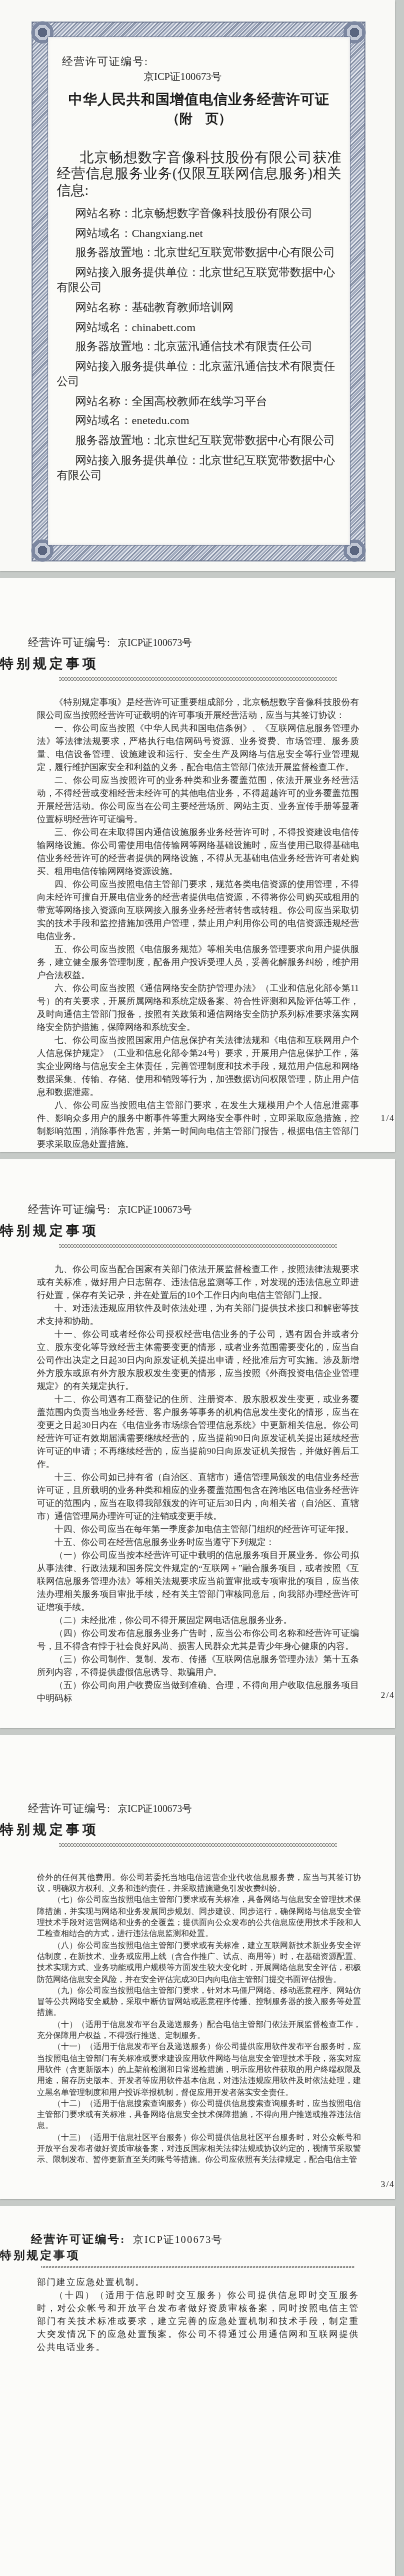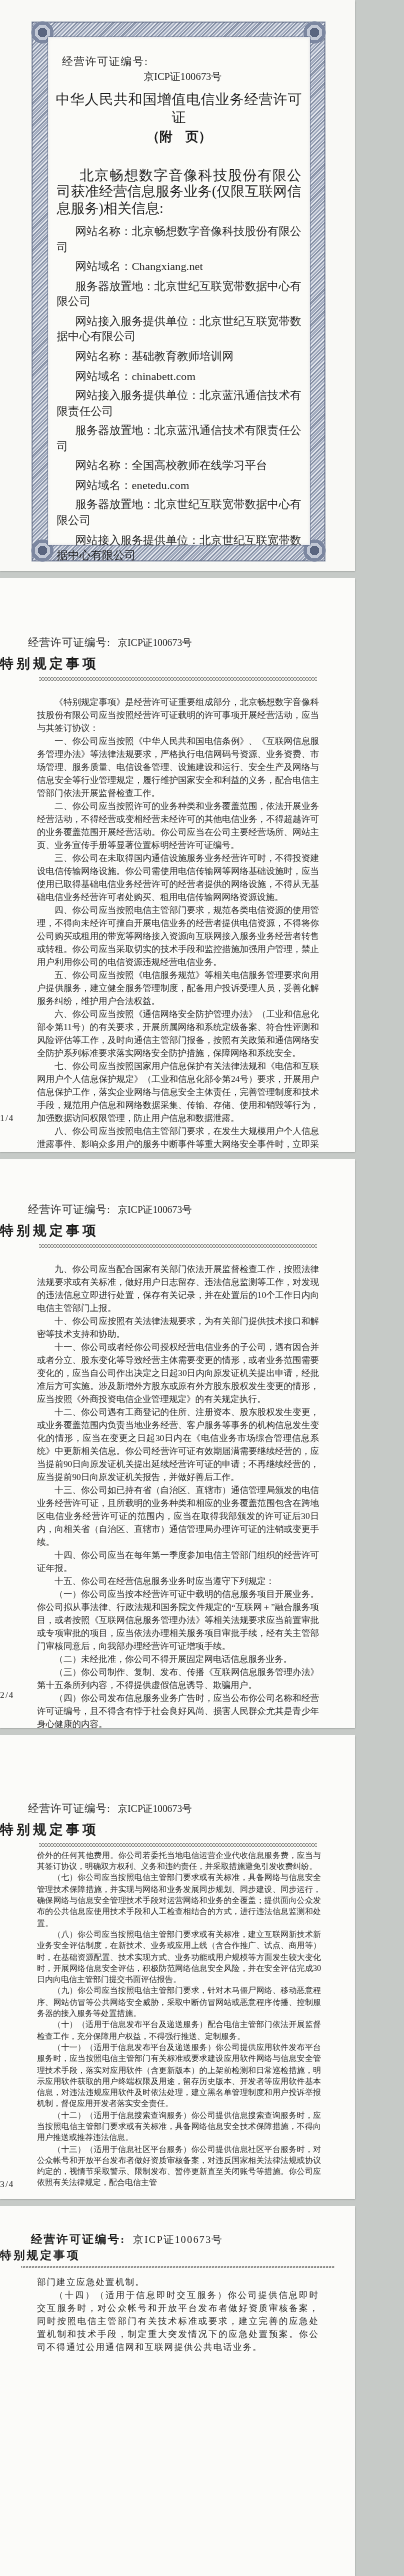--- a/index.html
+++ b/index.html
@@ -3,21 +3,21 @@
 <meta charset="utf-8">
 <style>
   html,body { margin:0; padding:0; }
   body {
     width:405px; background:#c6cac7;
     font-family:"Liberation Serif","DejaVu Serif",serif;
     color:#1c1c1c;
   }
   .canvas { position:relative; width:405px; height:2873px; background:#c6cac7; }
   .page {
-    position:absolute; left:0; width:355px; background:#fbfbf9;
+    position:absolute; left:0; width:395px; background:#fbfbf9;
     overflow:hidden; box-shadow:0 0.5px 1.5px rgba(0,0,0,.3);
   }
   #p1 { top:0; height:571px; background:#f9f9f6; }
   #p2 { top:578px; height:574px; }
   #p3 { top:1159px; height:569px; }
   #p4 { top:1735px; height:464px; }
   #p5 { top:2206px; height:668px; }
 
   
   .frame {
@@ -32,21 +32,21 @@
   }
   .corner.tl{top:-3.1px;left:-3.1px;} .corner.tr{top:-3.1px;right:-3.1px;}
   .corner.bl{bottom:-3.1px;left:-3.1px;} .corner.br{bottom:-3.1px;right:-3.1px;}
   .frame-inner {
     position:absolute; top:15.5px; left:15.5px; right:15.5px; bottom:15.5px;
     background:#fbfbf8; box-shadow:0 0 0 0.5px #6b7690, inset 0 0 3.1px rgba(90,100,130,.22);
     padding:13.4px 6.2px 5.2px 7.2px; box-sizing:border-box;
   }
   .cert-no-label { font-size:10.8px; letter-spacing:1px; margin:4.1px 0 0 7.2px; }
   .cert-no-value { font-size:10.3px; margin:1.5px 0 0 89px; }
-  .cert-title { text-align:center; font-size:14px; font-weight:normal; letter-spacing:0.5px; margin-top:7.2px; }
+  .cert-title { text-align:center; font-size:14px; font-weight:bold; letter-spacing:0.5px; margin-top:7.2px; }
   .cert-sub   { text-align:center; font-size:13px; font-weight:bold; margin-top:1px; }
   .cert-intro { font-size:14px; line-height:16.5px; text-indent:23px; text-align:justify; margin:21.6px 2.1px 0 2.1px; }
   .cert-fields { margin:6.7px 2.1px 0 2.1px; font-size:11.3px; }
   .cert-fields p { margin:0 0 4.1px 0; line-height:15.5px; text-indent:18.5px; }
 
   
   .prov-head { margin-left:28px; white-space:nowrap; }
   #p2 .prov-head { margin-top:58px; }
   #p3 .prov-head { margin-top:44px; }
   #p4 .prov-head { margin-top:67px; }
@@ -58,25 +58,25 @@
   .prov-title { text-align:left; font-size:13.4px; font-weight:bold; letter-spacing:3.1px; margin-top:5.2px; }
   #p5 .prov-title { font-size:11.3px; letter-spacing:2.1px; margin-top:1px; }
   .wavy {
     width:278px; height:3.6px; margin:4.1px auto 0;
     background:
       repeating-linear-gradient(120deg,#8f8f8d 0 1px, rgba(0,0,0,0) 1px 2.6px),
       repeating-linear-gradient(60deg,#a3a3a0 0 1px, #e9e9e5 1px 2.6px);
   }
   #p5 .wavy { width:314px; height:2.6px; margin-top:2.6px; }
   .prov-body { margin:15.5px 36px 0 37px; text-align:justify; font-size:8.8px; line-height:13px; }
-  #p4 .prov-body { font-size:8px; line-height:11.3px; margin-top:3px; margin-right:34px; }
+  #p4 .prov-body { font-size:8px; line-height:11.3px; margin-top:25px; margin-right:34px; }
   #p5 .prov-body { letter-spacing:1px; margin-top:8px; }
   .prov-body p { margin:0; text-indent:2em; }
   .prov-body p.cont { text-indent:0; }
-  .pgno { position:absolute; left:0; right:0; text-align:left; font-size:8.8px; letter-spacing:1px; }
+  .pgno { position:absolute; left:0; right:0; text-align:right; font-size:8.8px; letter-spacing:1px; }
   #p2 .pgno { bottom:29px; }
   #p3 .pgno { bottom:28px; }
   #p4 .pgno { bottom:10.3px; }
 </style>
 </head>
 <body>
 
 <div class="canvas">
 
   <div class="page" id="p1">
@@ -91,22 +91,22 @@
         <div class="cert-title">中华人民共和国增值电信业务经营许可证</div>
         <div class="cert-sub">（附　页）</div>
         <div class="cert-intro">北京畅想数字音像科技股份有限公司获准经营信息服务业务(仅限互联网信息服务)相关信息:</div>
         <div class="cert-fields">
           <p><span>网站名称：</span><span>北京畅想数字音像科技股份有限公司</span></p>
           <p><span>网站域名：</span><span>Changxiang.net</span></p>
           <p><span>服务器放置地：</span><span>北京世纪互联宽带数据中心有限公司</span></p>
           <p><span>网站接入服务提供单位：</span><span>北京世纪互联宽带数据中心有限公司</span></p>
           <p><span>网站名称：</span><span>基础教育教师培训网</span></p>
           <p><span>网站域名：</span><span>chinabett.com</span></p>
+          <p><span>服务器放置地：</span><span>北京蓝汛通信技术有限责任公司</span></p>
           <p><span>网站接入服务提供单位：</span><span>北京蓝汛通信技术有限责任公司</span></p>
-          <p><span>服务器放置地：</span><span>北京蓝汛通信技术有限责任公司</span></p>
           <p><span>网站名称：</span><span>全国高校教师在线学习平台</span></p>
           <p><span>网站域名：</span><span>enetedu.com</span></p>
           <p><span>服务器放置地：</span><span>北京世纪互联宽带数据中心有限公司</span></p>
           <p><span>网站接入服务提供单位：</span><span>北京世纪互联宽带数据中心有限公司</span></p>
         </div>
       </div>
     </div>
   </div>
 
   <div class="page" id="p2">
@@ -132,30 +132,30 @@
 
   <div class="page" id="p3">
     <div class="prov-head">
       <span class="lic-label">经营许可证编号:</span>
       <span class="lic-no">京ICP证100673号</span>
     </div>
     <div class="prov-title">特别规定事项</div>
     <div class="wavy"></div>
     <div class="prov-body">
       <p>九、你公司应当配合国家有关部门依法开展监督检查工作，按照法律法规要求或有关标准，做好用户日志留存、违法信息监测等工作，对发现的违法信息立即进行处置，保存有关记录，并在处置后的10个工作日内向电信主管部门上报。</p>
-      <p>十、你公司应按照有关法律法规要求，为有关部门提供技术接口和解密等技术支持和协助。</p>
+      <p>十、对违法违规应用软件及时依法处理，为有关部门提供技术接口和解密等技术支持和协助。</p>
       <p>十一、你公司或者经你公司授权经营电信业务的子公司，遇有因合并或者分立、股东变化等导致经营主体需要变更的情形，或者业务范围需要变化的，应当自公司作出决定之日起30日内向原发证机关提出申请，经批准后方可实施。涉及新增外方股东或原有外方股东股权发生变更的情形，应当按照《外商投资电信企业管理规定》的有关规定执行。</p>
       <p>十二、你公司遇有工商登记的住所、注册资本、股东股权发生变更，或业务覆盖范围内负责当地业务经营、客户服务等事务的机构信息发生变化的情形，应当在变更之日起30日内在《电信业务市场综合管理信息系统》中更新相关信息。你公司经营许可证有效期届满需要继续经营的，应当提前90日向原发证机关提出延续经营许可证的申请；不再继续经营的，应当提前90日向原发证机关报告，并做好善后工作。</p>
       <p>十三、你公司如已持有省（自治区、直辖市）通信管理局颁发的电信业务经营许可证，且所载明的业务种类和相应的业务覆盖范围包含在跨地区电信业务经营许可证的范围内，应当在取得我部颁发的许可证后30日内，向相关省（自治区、直辖市）通信管理局办理许可证的注销或变更手续。</p>
       <p>十四、你公司应当在每年第一季度参加电信主管部门组织的经营许可证年报。</p>
       <p>十五、你公司在经营信息服务业务时应当遵守下列规定：</p>
       <p>（一）你公司应当按本经营许可证中载明的信息服务项目开展业务。你公司拟从事法律、行政法规和国务院文件规定的“互联网＋”融合服务项目，或者按照《互联网信息服务管理办法》等相关法规要求应当前置审批或专项审批的项目，应当依法办理相关服务项目审批手续，经有关主管部门审核同意后，向我部办理经营许可证增项手续。</p>
       <p>（二）未经批准，你公司不得开展固定网电话信息服务业务。</p>
+      <p>（四）你公司发布信息服务业务广告时，应当公布你公司名称和经营许可证编号，且不得含有悖于社会良好风尚、损害人民群众尤其是青少年身心健康的内容。</p>
       <p>（三）你公司制作、复制、发布、传播《互联网信息服务管理办法》第十五条所列内容，不得提供虚假信息诱导、欺骗用户。</p>
-      <p>（四）你公司发布信息服务业务广告时，应当公布你公司名称和经营许可证编号，且不得含有悖于社会良好风尚、损害人民群众尤其是青少年身心健康的内容。</p>
       <p>（五）你公司向用户收费应当做到准确、合理，不得向用户收取信息服务项目中明码标</p>
     </div>
     <div class="pgno">2/4</div>
   </div>
 
   <div class="page" id="p4">
     <div class="prov-head">
       <span class="lic-label">经营许可证编号:</span>
       <span class="lic-no">京ICP证100673号</span>
     </div>

